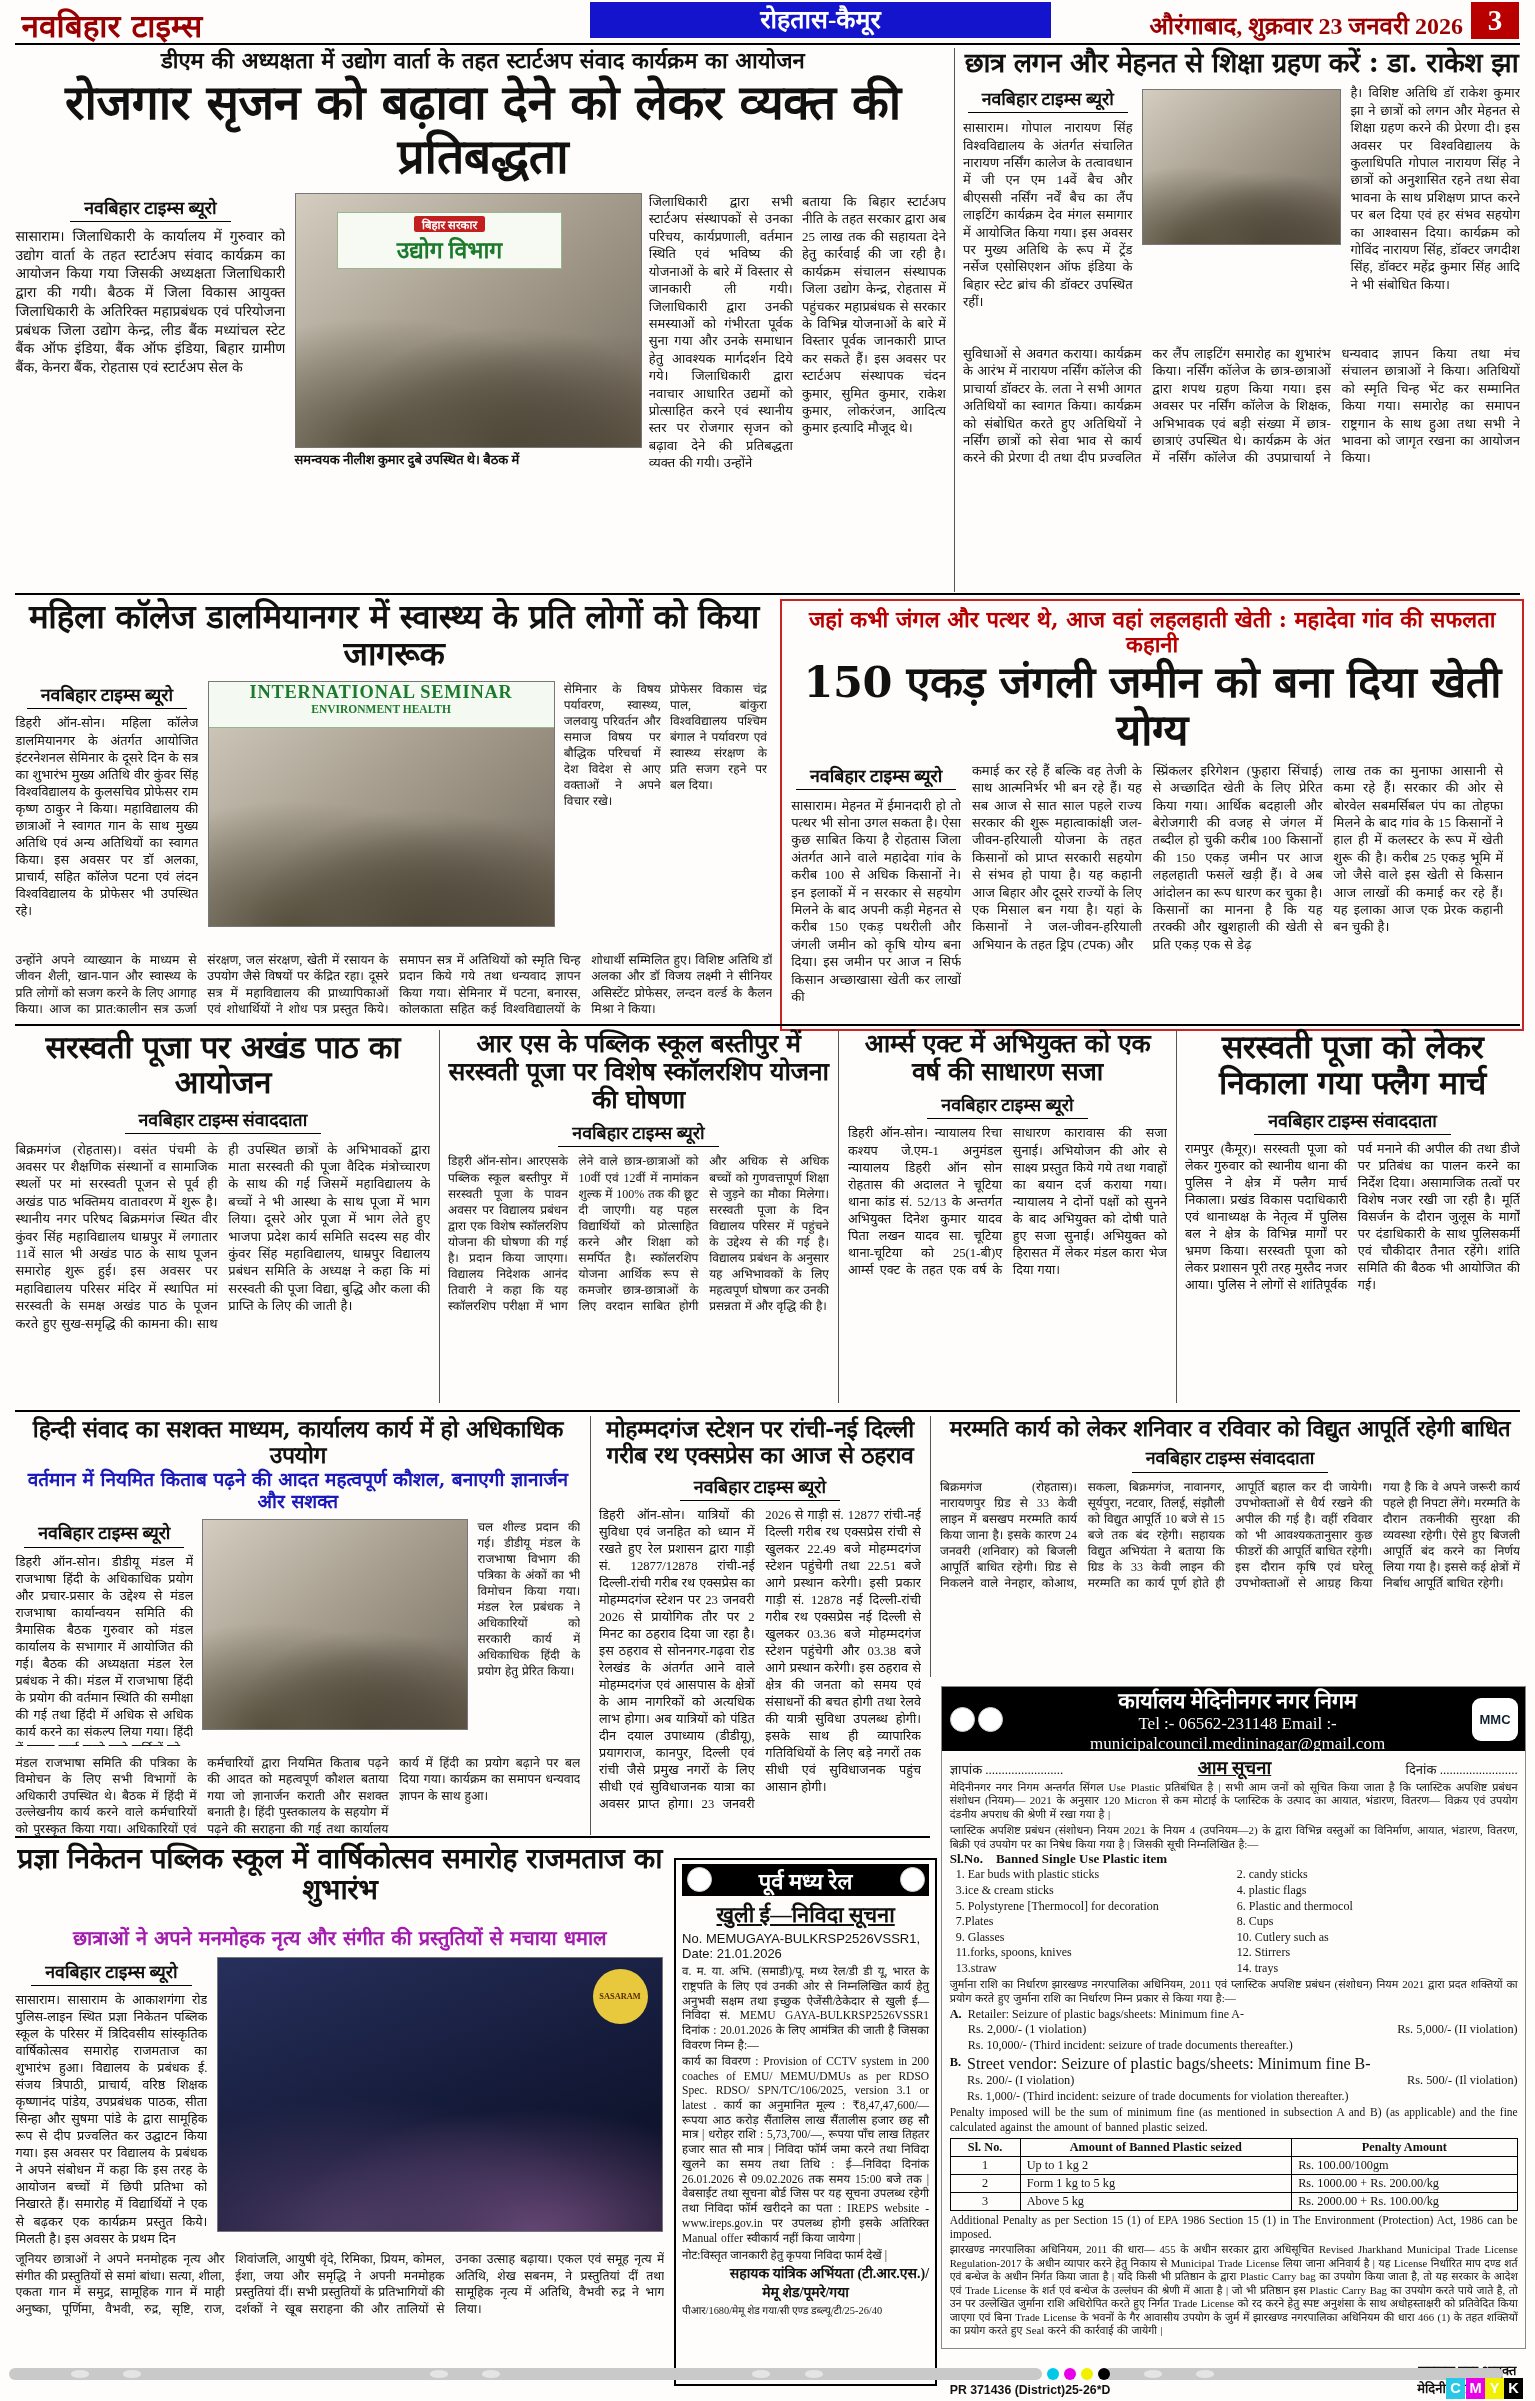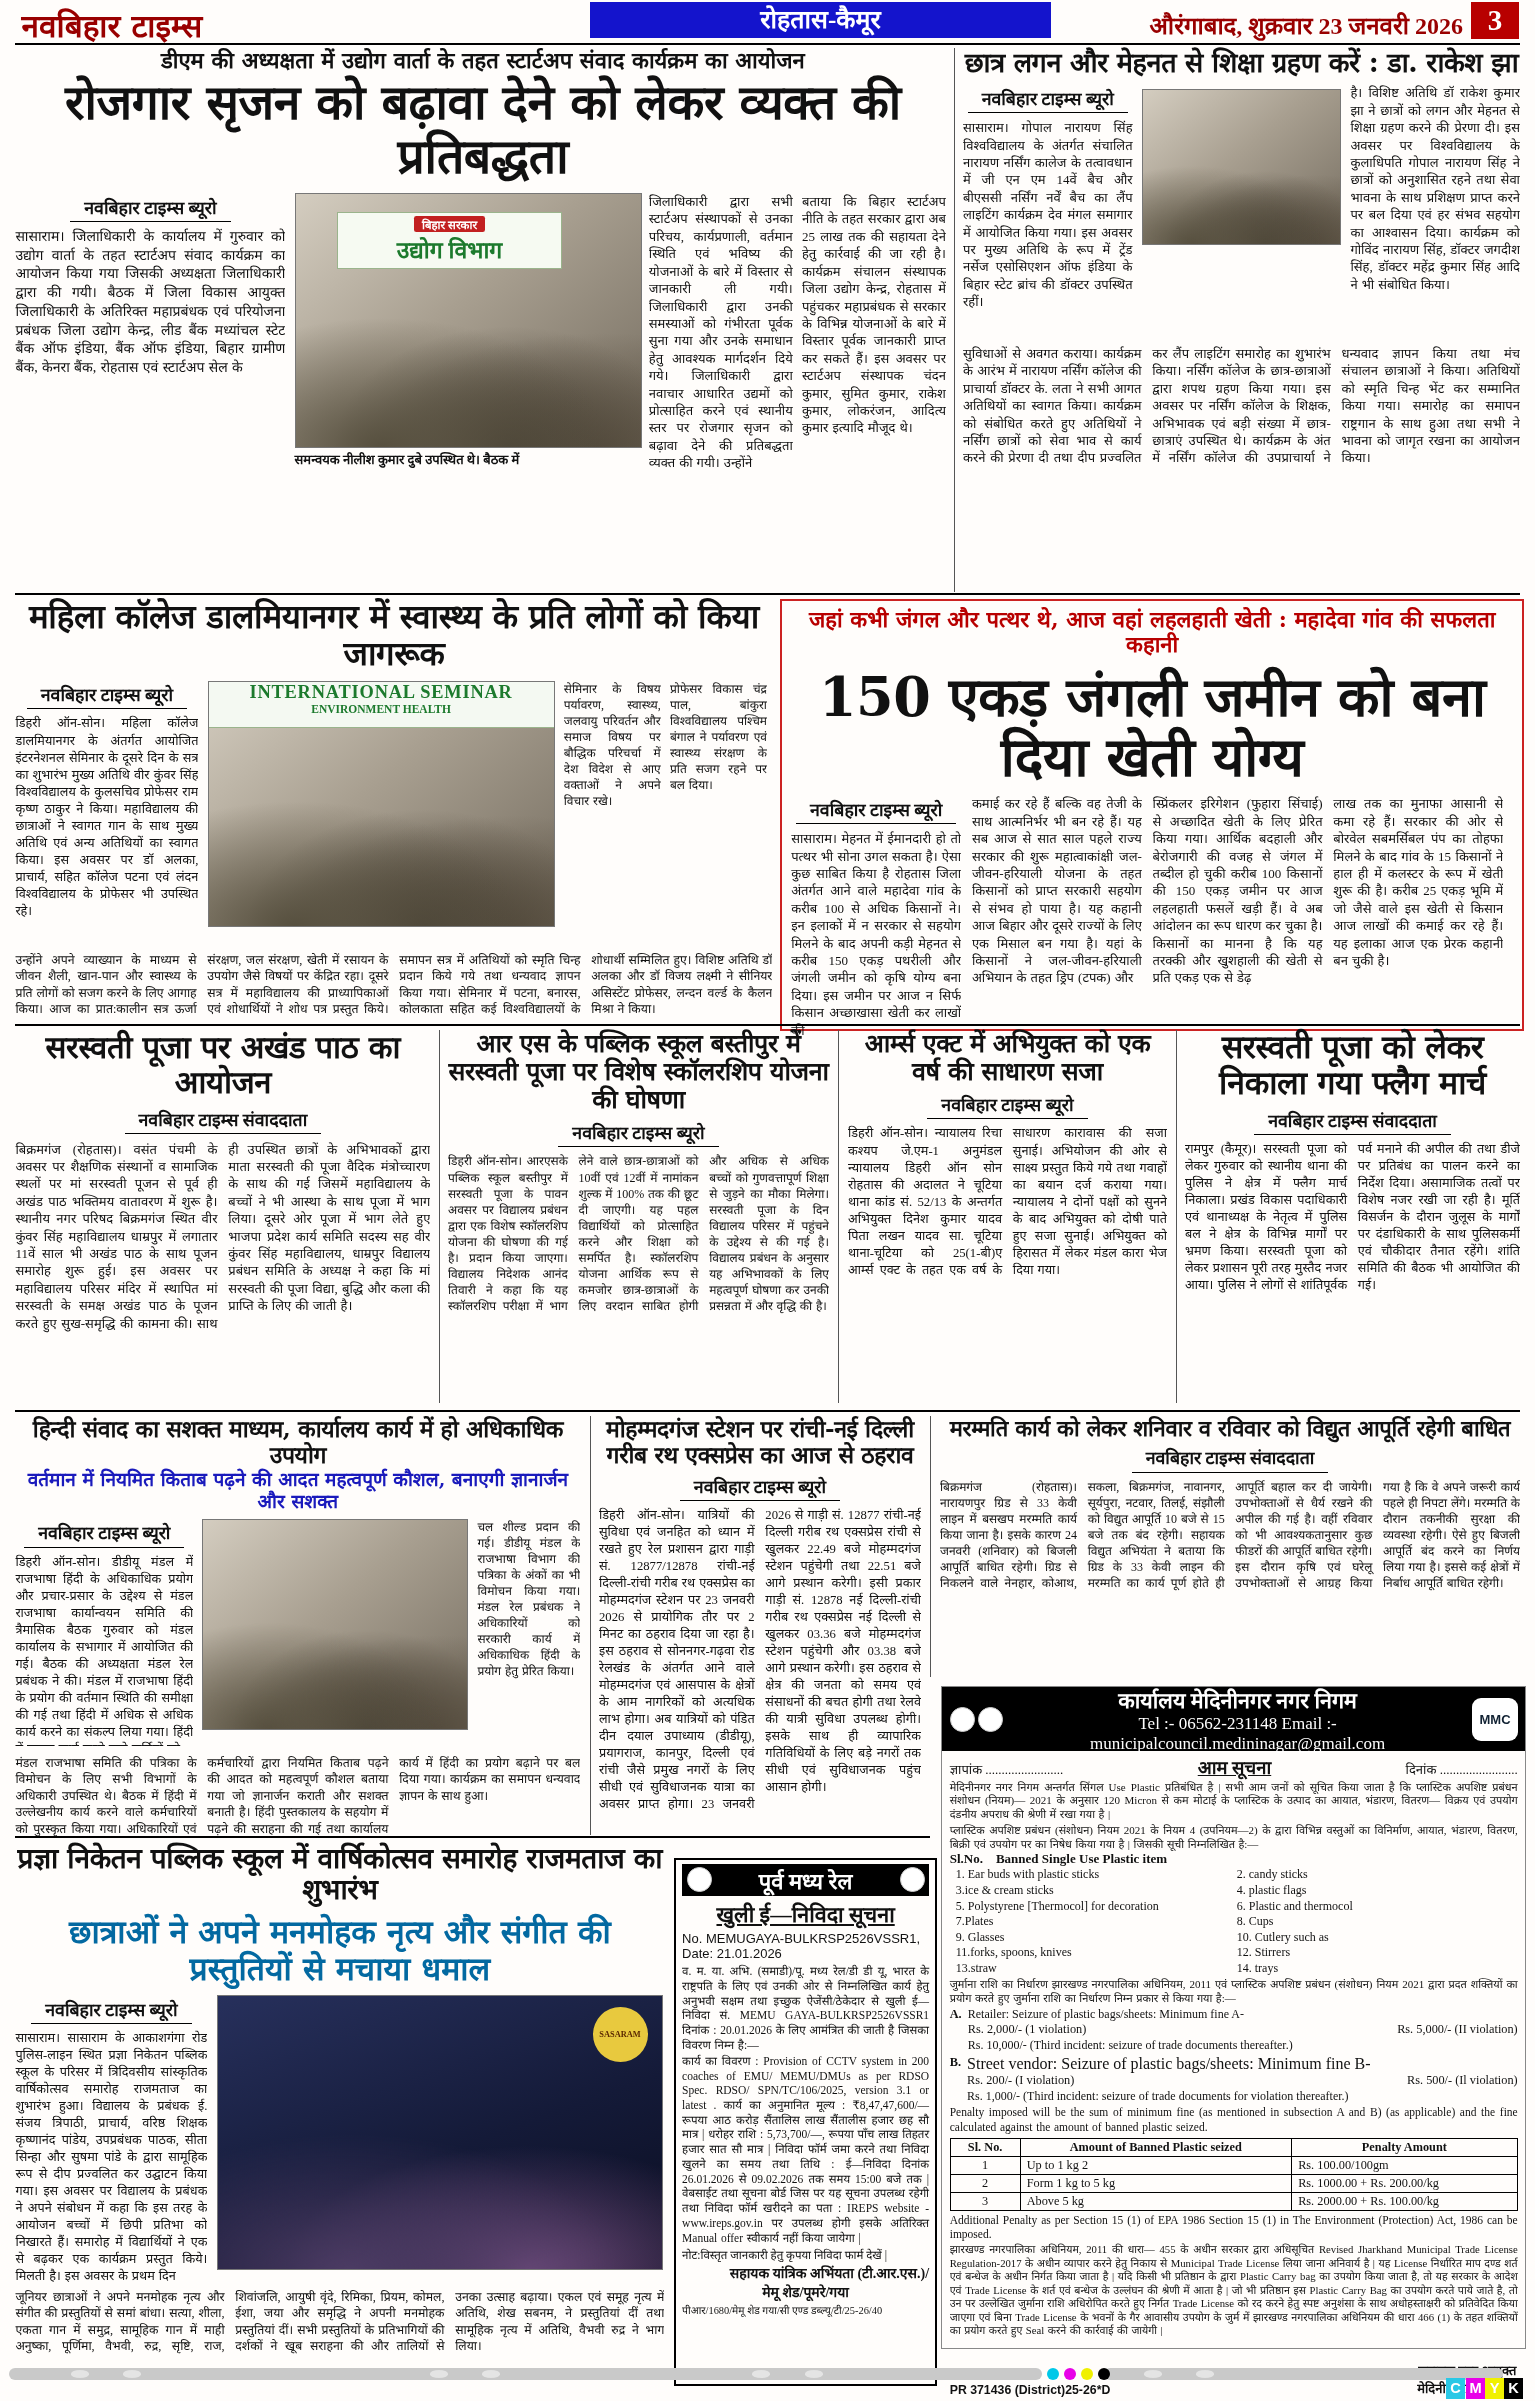--- a/index.html
+++ b/index.html
@@ -107,21 +107,21 @@
         <div class="crowd"></div>
       </div>
       <div class="bt clip" style="width:97px;font-size:12px;height:253px">सेमिनार के विषय पर्यावरण, स्वास्थ्य, जलवायु परिवर्तन और समाज विषय पर बौद्धिक परिचर्चा में देश विदेश से आए वक्ताओं ने अपने विचार रखे।</div>
       <div class="bt clip" style="width:97px;font-size:12px;height:253px">प्रोफेसर विकास चंद्र पाल, बांकुरा विश्वविद्यालय पश्चिम बंगाल ने पर्यावरण एवं स्वास्थ्य संरक्षण के प्रति सजग रहने पर बल दिया।</div>
     </div>
     <div class="bt c4 clip" style="font-size:12.3px;height:114px;margin-top:6.1px">उन्होंने अपने व्याख्यान के माध्यम से जीवन शैली, खान-पान और स्वास्थ्य के प्रति लोगों को सजग करने के लिए आगाह किया। आज का प्रात:कालीन सत्र ऊर्जा संरक्षण, जल संरक्षण, खेती में रसायन के उपयोग जैसे विषयों पर केंद्रित रहा। दूसरे सत्र में महाविद्यालय की प्राध्यापिकाओं एवं शोधार्थियों ने शोध पत्र प्रस्तुत किये। समापन सत्र में अतिथियों को स्मृति चिन्ह प्रदान किये गये तथा धन्यवाद ज्ञापन किया गया। सेमिनार में पटना, बनारस, कोलकाता सहित कई विश्वविद्यालयों के शोधार्थी सम्मिलित हुए। विशिष्ट अतिथि डॉ अलका और डॉ विजय लक्ष्मी ने सीनियर असिस्टेंट प्रोफेसर, लन्दन वर्ल्ड के कैलन मिश्रा ने किया।</div>
   </div>
 
   <div class="abs redbox" style="left:780px;top:599px;width:722px;height:416px;padding:6.1px 9.2px">
     <div class="kick" style="font-size:22px;color:#b80000">जहां कभी जंगल और पत्थर थे, आज वहां लहलहाती खेती : महादेवा गांव की सफलता कहानी</div>
-    <div class="hl" style="font-size:54px;margin-top:9px">150 एकड़ जंगली जमीन को बना दिया खेती योग्य</div>
+    <div class="hl" style="font-size:43px;margin-top:0">150 एकड़ जंगली जमीन को बना दिया खेती योग्य</div>
     <div class="row" style="margin-top:7.7px;gap:10.7px">
       <div style="width:170px">
         <span class="byline">नवबिहार टाइम्स ब्यूरो</span>
         <div class="bt clip" style="font-size:13px;height:246px">सासाराम। मेहनत में ईमानदारी हो तो पत्थर भी सोना उगल सकता है। ऐसा कुछ साबित किया है रोहतास जिला अंतर्गत आने वाले महादेवा गांव के करीब 100 से अधिक किसानों ने। इन इलाकों में न सरकार से सहयोग मिलने के बाद अपनी कड़ी मेहनत से करीब 150 एकड़ पथरीली और जंगली जमीन को कृषि योग्य बना दिया। इस जमीन पर आज न सिर्फ किसान अच्छाखासा खेती कर लाखों की</div>
       </div>
       <div class="bt clip" style="width:170px;font-size:13px;height:284px">कमाई कर रहे हैं बल्कि वह तेजी के साथ आत्मनिर्भर भी बन रहे हैं। यह सब आज से सात साल पहले राज्य सरकार की शुरू महात्वाकांक्षी जल-जीवन-हरियाली योजना के तहत किसानों को प्राप्त सरकारी सहयोग से संभव हो पाया है। यह कहानी आज बिहार और दूसरे राज्यों के लिए एक मिसाल बन गया है। यहां के किसानों ने जल-जीवन-हरियाली अभियान के तहत ड्रिप (टपक) और</div>
       <div class="bt clip" style="width:170px;font-size:13px;height:284px">स्प्रिंकलर इरिगेशन (फुहारा सिंचाई) से अच्छादित खेती के लिए प्रेरित किया गया। आर्थिक बदहाली और बेरोजगारी की वजह से जंगल में तब्दील हो चुकी करीब 100 किसानों की 150 एकड़ जमीन पर आज लहलहाती फसलें खड़ी हैं। वे अब आंदोलन का रूप धारण कर चुका है। किसानों का मानना है कि यह तरक्की और खुशहाली की खेती से प्रति एकड़ एक से डेढ़</div>
       <div class="bt clip" style="width:170px;font-size:13px;height:284px">लाख तक का मुनाफा आसानी से कमा रहे हैं। सरकार की ओर से बोरवेल सबमर्सिबल पंप का तोहफा मिलने के बाद गांव के 15 किसानों ने हाल ही में कलस्टर के रूप में खेती शुरू की है। करीब 25 एकड़ भूमि में जो जैसे वाले इस खेती से किसान आज लाखों की कमाई कर रहे हैं। यह इलाका आज एक प्रेरक कहानी बन चुकी है।</div>
     </div>
   </div>
@@ -184,21 +184,21 @@
   <div class="abs" style="left:940px;top:1416px;width:580px;height:261px">
     <div class="hl" style="font-size:22px">मरम्मति कार्य को लेकर शनिवार व रविवार को विद्युत आपूर्ति रहेगी बाधित</div>
     <span class="byline" style="margin-top:4.6px">नवबिहार टाइम्स संवाददाता</span>
     <div class="bt c4 clip" style="font-size:12px;height:178px">बिक्रमगंज (रोहतास)। नारायणपुर ग्रिड से 33 केवी लाइन में बसखप मरम्मति कार्य किया जाना है। इसके कारण 24 जनवरी (शनिवार) को बिजली आपूर्ति बाधित रहेगी। ग्रिड से निकलने वाले नेनहार, कोआथ, सकला, बिक्रमगंज, नावानगर, सूर्यपुरा, नटवार, तिलई, संझौली को विद्युत आपूर्ति 10 बजे से 15 बजे तक बंद रहेगी। सहायक विद्युत अभियंता ने बताया कि ग्रिड के 33 केवी लाइन की मरम्मति का कार्य पूर्ण होते ही आपूर्ति बहाल कर दी जायेगी। उपभोक्ताओं से धैर्य रखने की अपील की गई है। वहीं रविवार को भी आवश्यकतानुसार कुछ फीडरों की आपूर्ति बाधित रहेगी। इस दौरान कृषि एवं घरेलू उपभोक्ताओं से आग्रह किया गया है कि वे अपने जरूरी कार्य पहले ही निपटा लेंगे। मरम्मति के दौरान तकनीकी सुरक्षा की व्यवस्था रहेगी। ऐसे हुए बिजली आपूर्ति बंद करने का निर्णय लिया गया है। इससे कई क्षेत्रों में निर्बाध आपूर्ति बाधित रहेगी।</div>
   </div>
 
   <div class="hr" style="left:15.4px;top:1836px;width:915px;height:1.5px"></div>
 
   <div class="abs" style="left:15.4px;top:1843px;width:649px;height:530px">
     <div class="hl" style="font-size:28px">प्रज्ञा निकेतन पब्लिक स्कूल में वार्षिकोत्सव समारोह राजमताज का शुभारंभ</div>
-    <div class="kick" style="font-size:32px;color:#0369a1;margin-top:8px">छात्राओं ने अपने मनमोहक नृत्य और संगीत की प्रस्तुतियों से मचाया धमाल</div>
+    <div class="kick" style="font-size:20px;color:#a21caf;margin-top:21px">छात्राओं ने अपने मनमोहक नृत्य और संगीत की प्रस्तुतियों से मचाया धमाल</div>
     <div class="row" style="margin-top:7.7px">
       <div style="width:192px">
         <span class="byline">नवबिहार टाइम्स ब्यूरो</span>
         <div class="bt clip" style="font-size:12.7px;height:253px">सासाराम। सासाराम के आकाशगंगा रोड पुलिस-लाइन स्थित प्रज्ञा निकेतन पब्लिक स्कूल के परिसर में त्रिदिवसीय सांस्कृतिक वार्षिकोत्सव समारोह राजमताज का शुभारंभ हुआ। विद्यालय के प्रबंधक ई. संजय त्रिपाठी, प्राचार्य, वरिष्ठ शिक्षक कृष्णानंद पांडेय, उपप्रबंधक पाठक, सीता सिन्हा और सुषमा पांडे के द्वारा सामूहिक रूप से दीप प्रज्वलित कर उद्घाटन किया गया। इस अवसर पर विद्यालय के प्रबंधक ने अपने संबोधन में कहा कि इस तरह के आयोजन बच्चों में छिपी प्रतिभा को निखारते हैं। समारोह में विद्यार्थियों ने एक से बढ़कर एक कार्यक्रम प्रस्तुत किये। मिलती है। इस अवसर के प्रथम दिन</div>
       </div>
       <div class="photo" style="width:444px;height:273px;background:linear-gradient(160deg,#27305c 0%,#141a38 55%,#0a0d20 100%)">
         <div style="position:absolute;right:14px;top:10.7px;width:55px;height:55px;border-radius:50%;background:#e8c93e;color:#5c2a00;font-size:8.4px;font-weight:bold;display:flex;align-items:center;justify-content:center">SASARAM</div>
         <div class="crowd" style="background:radial-gradient(ellipse at 30% 100%,#4b3b63 0%,rgba(0,0,0,0) 60%),radial-gradient(ellipse at 70% 100%,#6d4a7a 0%,rgba(0,0,0,0) 55%)"></div>
       </div>
     </div>

